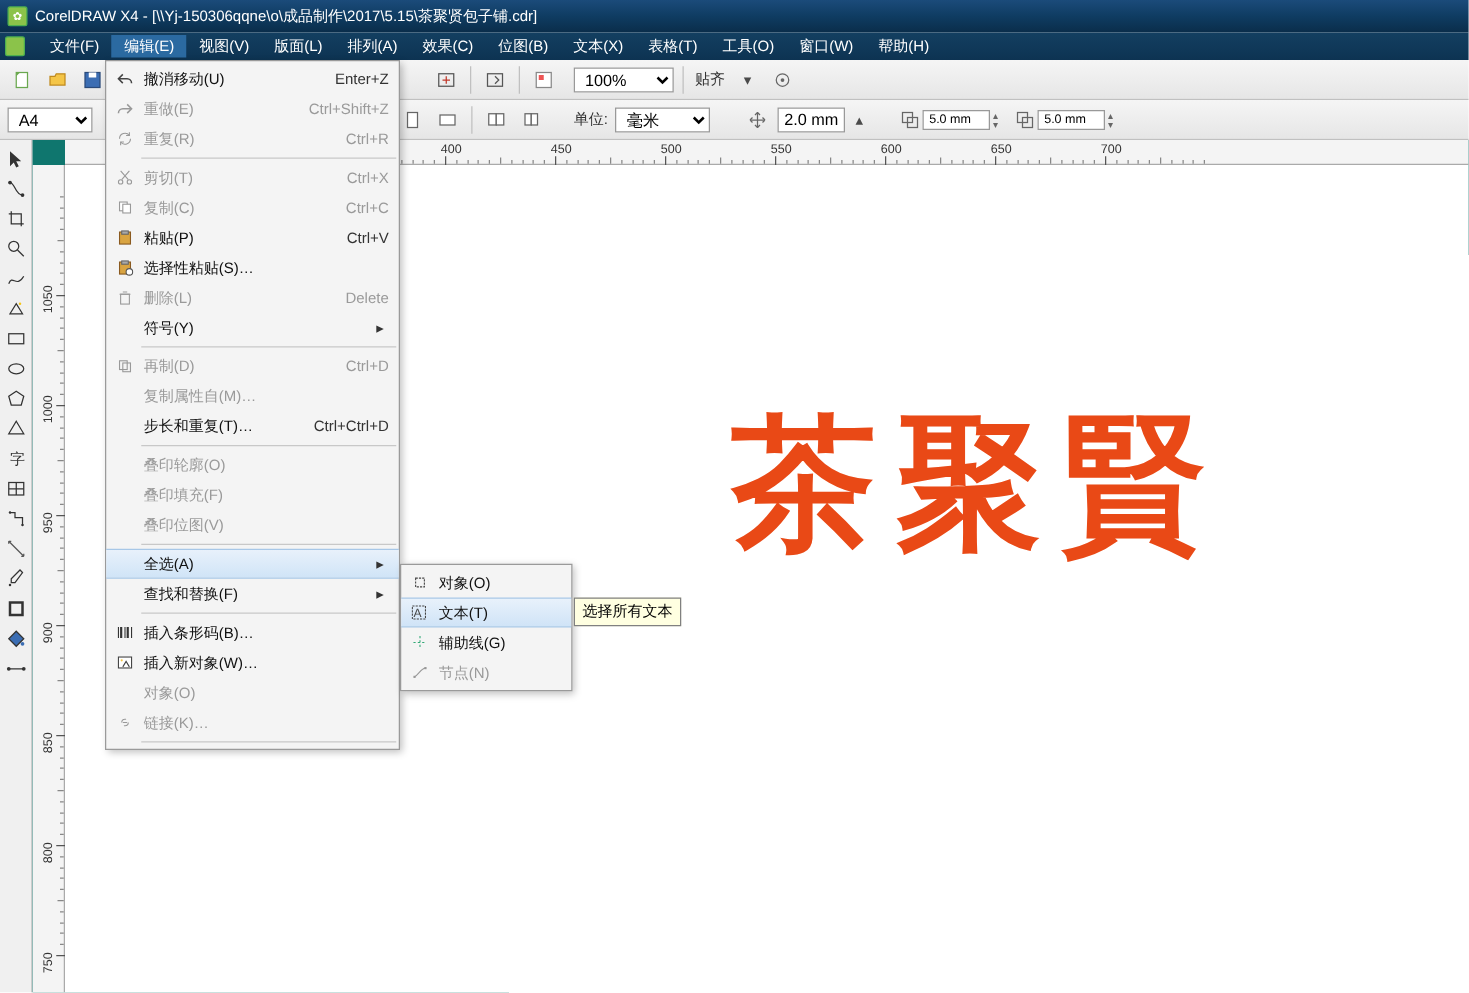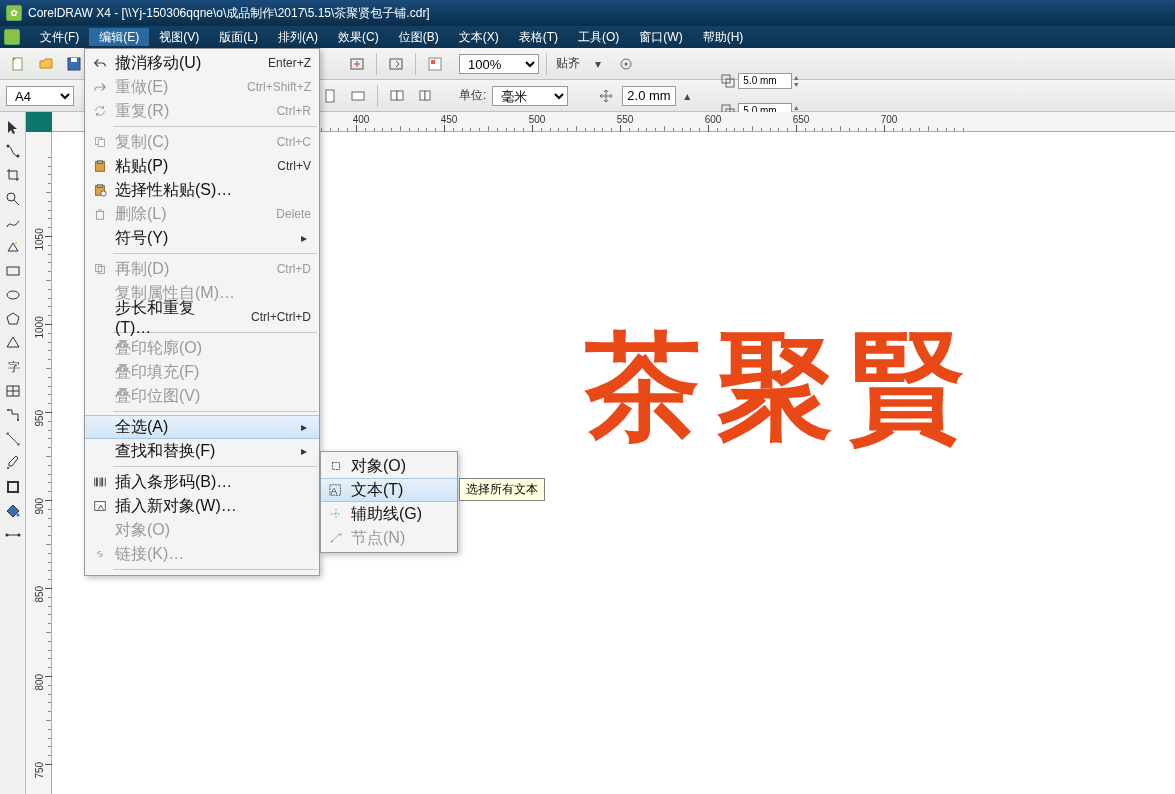--- a/index.html
+++ b/index.html
@@ -76,21 +76,21 @@
     background: #f4f4f4;
     border: 1px solid #9a9a9a;
     box-shadow: 2px 2px 6px rgba(0,0,0,0.25);
     z-index: 100;
     padding:2px 0;
   }
   .dd-row { display:flex; align-items:center; height:24px; padding:0 8px 0 4px; cursor:default; position:relative;}
   .dd-row:hover, .dd-row.hl { background: linear-gradient(to bottom,#e8f1fb,#d0e4f7); border-top:1px solid #a7c7e7; border-bottom:1px solid #a7c7e7; height:24px;}
   .dd-icon { width:22px; display:flex;align-items:center;justify-content:center; color:#555;}
   .dd-icon svg{width:14px;height:14px;}
-  .dd-label { flex: 1 1 auto; color:#111; font-size:16px; padding-left:4px;}
+  .dd-label { flex: 1 1 auto; color:#111; font-size:12px; padding-left:4px;}
   .dd-row.disabled .dd-label { color:#9a9a9a; }
   .dd-row.disabled .dd-short { color:#9a9a9a; }
   .dd-short { color:#333; font-size:12px; padding-left:20px; min-width:80px; text-align:right;}
   .dd-arrow { width:14px; text-align:center; color:#333;}
   .dd-sep { height:1px; background:#c8c8c8; margin:3px 2px 3px 28px; }
   .dd-main { top: 48px; left: 84px; width: 236px; }
   .dd-sub { top: 451px; left: 320px; width: 138px; }
 
   .tooltip {
     position:absolute; top: 478px; left: 459px;
@@ -212,21 +212,21 @@
   <span style="width:18px"></span>
   <span class="tb-btn">
       <svg viewBox="0 0 16 16">
         <path d="M8 2v12M2 8h12" stroke="#666"></path>
         <path d="M8 2l-2 2M8 2l2 2M8 14l-2-2M8 14l2-2M2 8l2-2M2 8l2 2M14 8l-2-2M14 8l-2 2" stroke="#666"></path>
       </svg>
     </span>
   <input class="tb-input" style="width: 54px;" value="2.0 mm">
   <span class="tb-btn" style="width:14px">▴</span>
   <span style="width:18px"></span>
-  <span style="display:flex;flex-direction:column;gap:14px">
+  <span style="display:flex;flex-direction:row;gap:14px">
     <span style="display:flex;align-items:center;gap:2px">
       <span class="tb-icon"><svg viewBox="0 0 16 16">
             <rect x="2" y="2" width="8" height="8" fill="none" stroke="#666"></rect>
             <rect x="6" y="6" width="8" height="8" fill="none" stroke="#666"></rect>
           </svg></span>
       <input class="tb-input" style="width: 54px; height: 16px; font-size: 10px;" value="5.0 mm">
       <span style="font-size:8px;line-height:7px;color:#666">▴<br>▾</span>
     </span>
     <span style="display:flex;align-items:center;gap:2px">
       <span class="tb-icon"><svg viewBox="0 0 16 16">
@@ -603,20 +603,31 @@
           <path d="M12 2v3h-3M4 14v-3h3" stroke="#999" fill="none"></path>
         </svg>
       </span>
       <span class="dd-label">重复(R)</span>
       <span class="dd-short">Ctrl+R</span>
     </div>
     <div class="dd-sep"></div>
     <div class="dd-row disabled">
       <span class="dd-icon">
         <svg viewBox="0 0 16 16">
+          <circle cx="4" cy="12" r="2" stroke="#999" fill="none"></circle>
+          <circle cx="12" cy="12" r="2" stroke="#999" fill="none"></circle>
+          <path d="M5 10L12 2M11 10L4 2" stroke="#999"></path>
+        </svg>
+      </span>
+      <span class="dd-label">剪切(T)</span>
+      <span class="dd-short">Ctrl+X</span>
+    </div>
+    <div class="dd-row disabled">
+      <span class="dd-icon">
+        <svg viewBox="0 0 16 16">
           <rect x="3" y="3" width="7" height="8" stroke="#999" fill="#fff"></rect>
           <rect x="6" y="5" width="7" height="8" stroke="#999" fill="#fff"></rect>
         </svg>
       </span>
       <span class="dd-label">复制(C)</span>
       <span class="dd-short">Ctrl+C</span>
     </div>
     <div class="dd-row">
       <span class="dd-icon">
         <svg viewBox="0 0 16 16">

